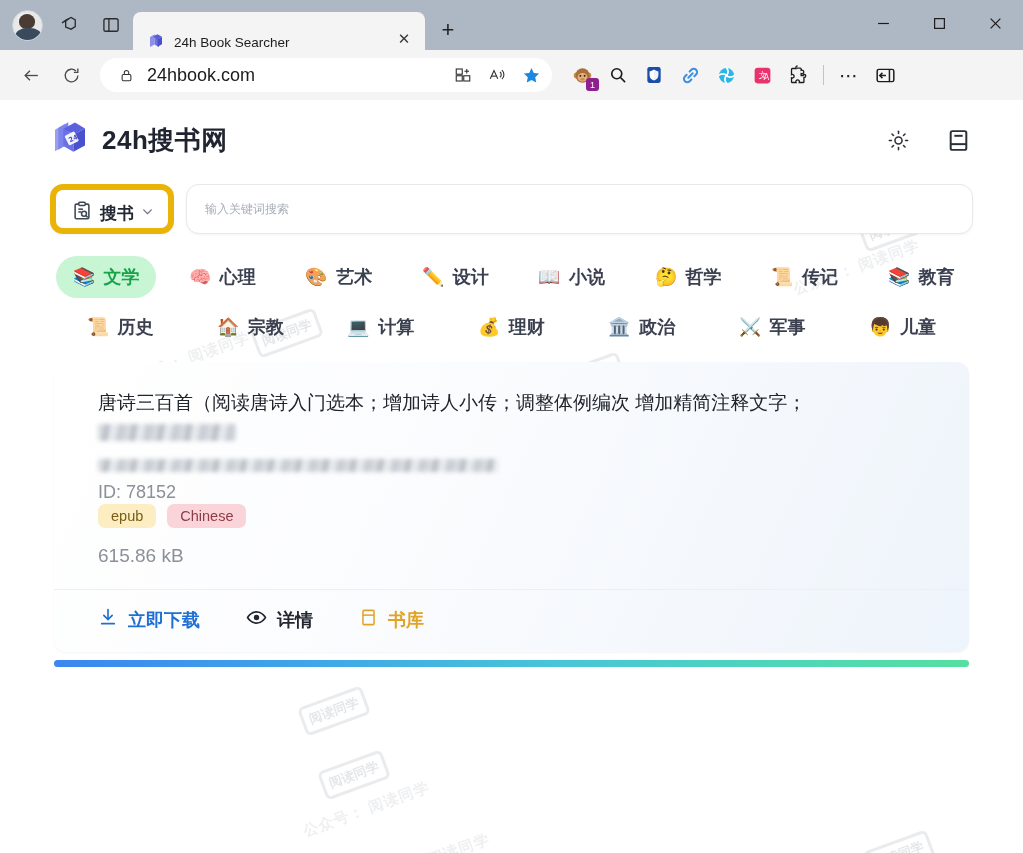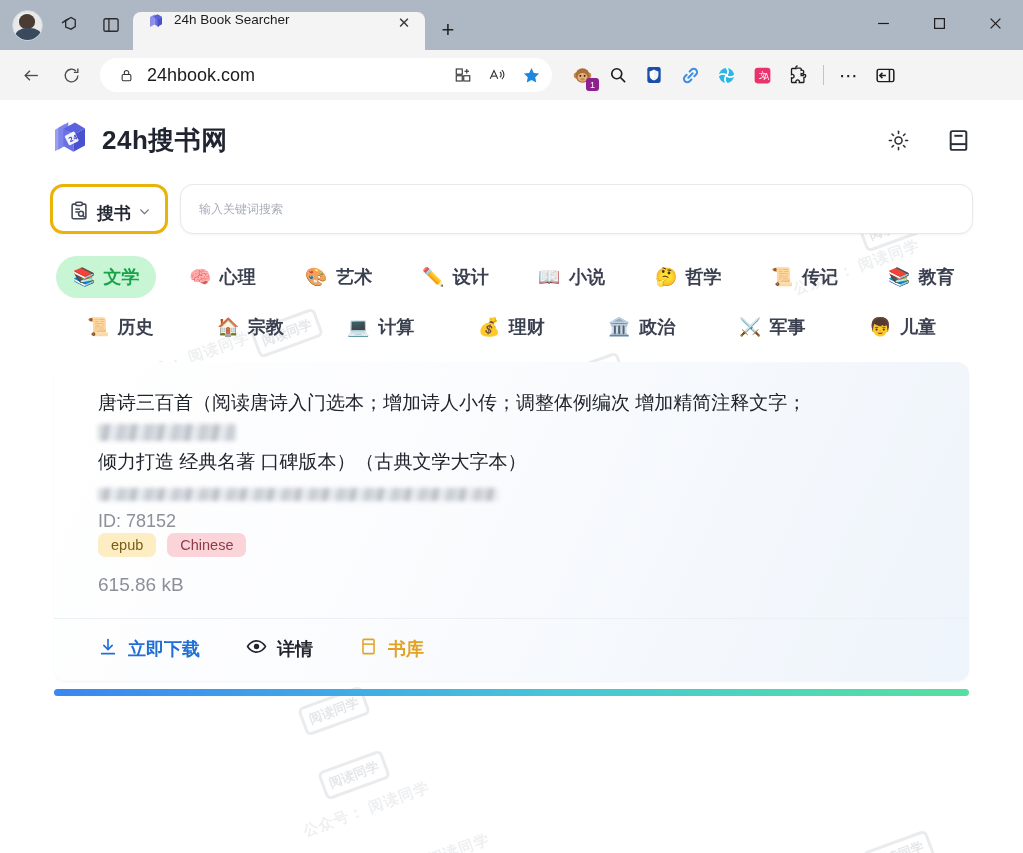--- a/index.html
+++ b/index.html
@@ -47,21 +47,21 @@
   }
   .chrome-icon-btn {
     width: 32px; height: 32px;
     display: flex; align-items: center; justify-content: center;
     border-radius: 5px; color: #2b2b2b;
   }
   .tab {
     height: 38px; width: 292px;
     background: #f4f4f4;
     border-radius: 8px 8px 0 0;
-    display: flex; align-items: flex-start;
+    display: flex; align-items: flex-end;
     padding: 0 10px 0 14px; gap: 9px;
     position: relative;
   }
   .tab-favicon { width: 18px; height: 18px; flex: 0 0 18px; }
   .tab-title {
     flex: 1 1 auto; font-size: 13.5px; color: #1d1d1d;
     white-space: nowrap; overflow: hidden; text-overflow: ellipsis;
   }
   .tab-close {
     width: 22px; height: 22px; flex: 0 0 22px;
@@ -167,21 +167,21 @@
     display: flex; align-items: center; justify-content: center;
     color: #2b2f38;
   }
 
   
   .search-row {
     display: flex; align-items: stretch; gap: 12px;
     padding: 12px 22px 0 22px;
   }
   .search-type {
-    background: #ffffff; border: 3px solid #eab308;
+    background: #ffffff; border: 6px solid #eab308;
     border-radius: 13px; height: 50px;
     display: flex; align-items: center; gap: 7px;
     padding: 8px 14px 0 15px;
     box-shadow: 0 1px 3px rgba(20,30,50,.05);
   }
   .search-type-label {
     font-size: 17px; font-weight: 700; color: #232833;
   }
   .search-input-wrap {
     flex: 1 1 auto; background: #ffffff;
@@ -605,21 +605,20 @@
           </div>
         </div>
       </div>
 
       <div class="results">
 
         <div class="card">
           <div class="card-body">
             <div class="book-title">
               <span>唐诗三百首（阅读唐诗入门选本；增加诗人小传；调整体例编次 增加精简注释文字；</span><span class="redact r-title"></span><br>
-              <span>倾力打造 经典名著 口碑版本）（古典文学大字本）</span>
             </div>
             <div class="redact r-author"></div>
             <div class="book-id">ID: 78152</div>
             <div class="tags">
               <span class="tag tag-epub">epub</span>
               <span class="tag tag-lang">Chinese</span>
             </div>
             <div class="book-size">615.86 kB</div>
           </div>
           <div class="card-divider"></div>

